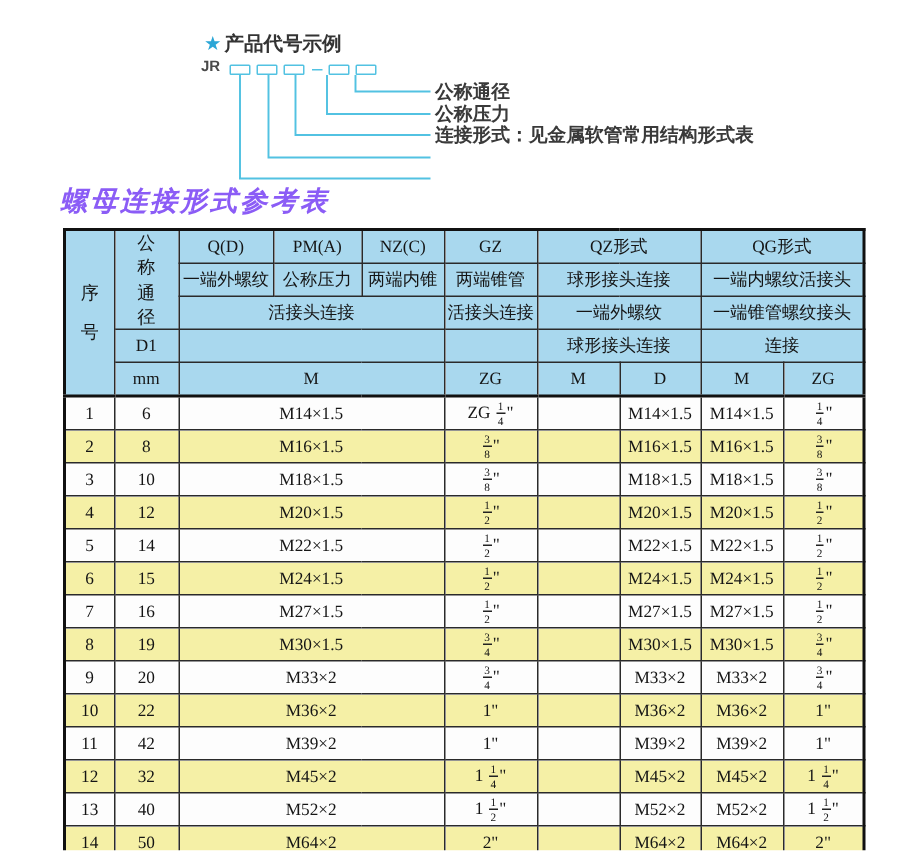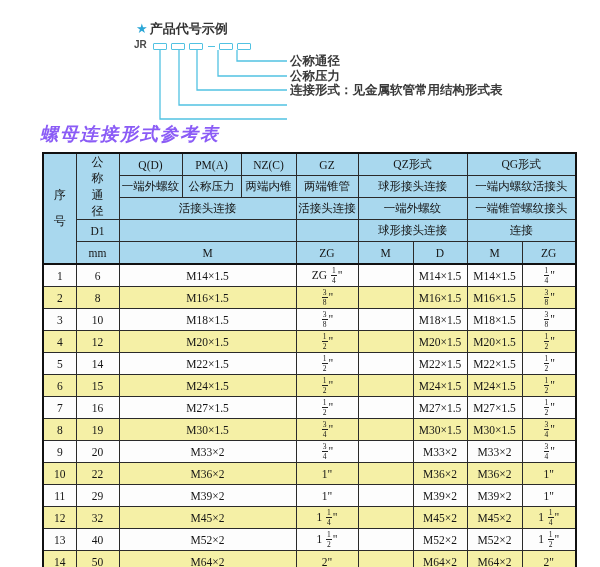--- a/index.html
+++ b/index.html
@@ -281,21 +281,21 @@
           <td>22</td>
           <td colspan="3">M36×2</td>
           <td>1"</td>
           <td></td>
           <td>M36×2</td>
           <td>M36×2</td>
           <td>1"</td>
         </tr>
         <tr>
           <td>11</td>
-          <td>29</td>
+          <td>42</td>
           <td colspan="3">M39×2</td>
           <td>1"</td>
           <td></td>
           <td>M39×2</td>
           <td>M39×2</td>
           <td>1"</td>
         </tr>
         <tr class="alt">
           <td>12</td>
           <td>32</td>

